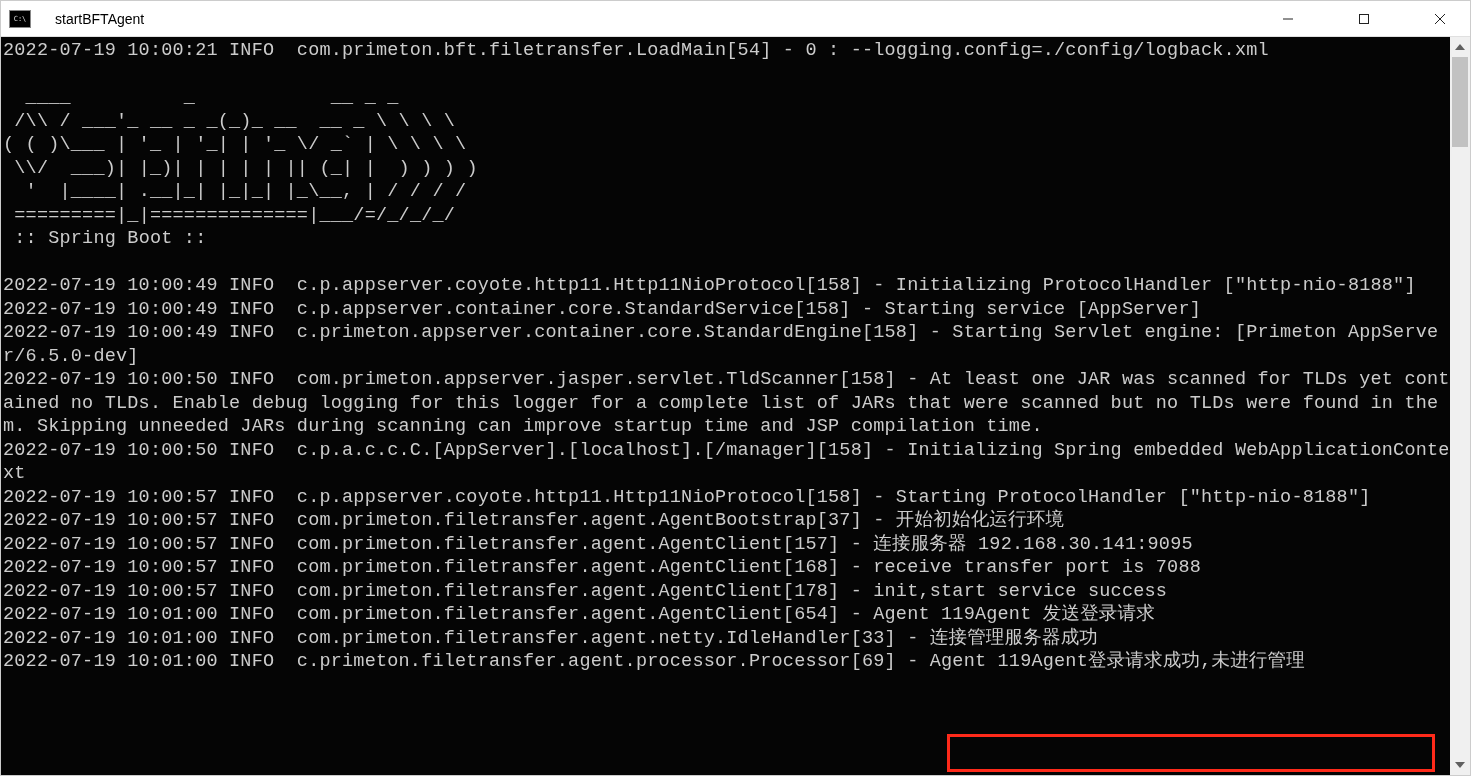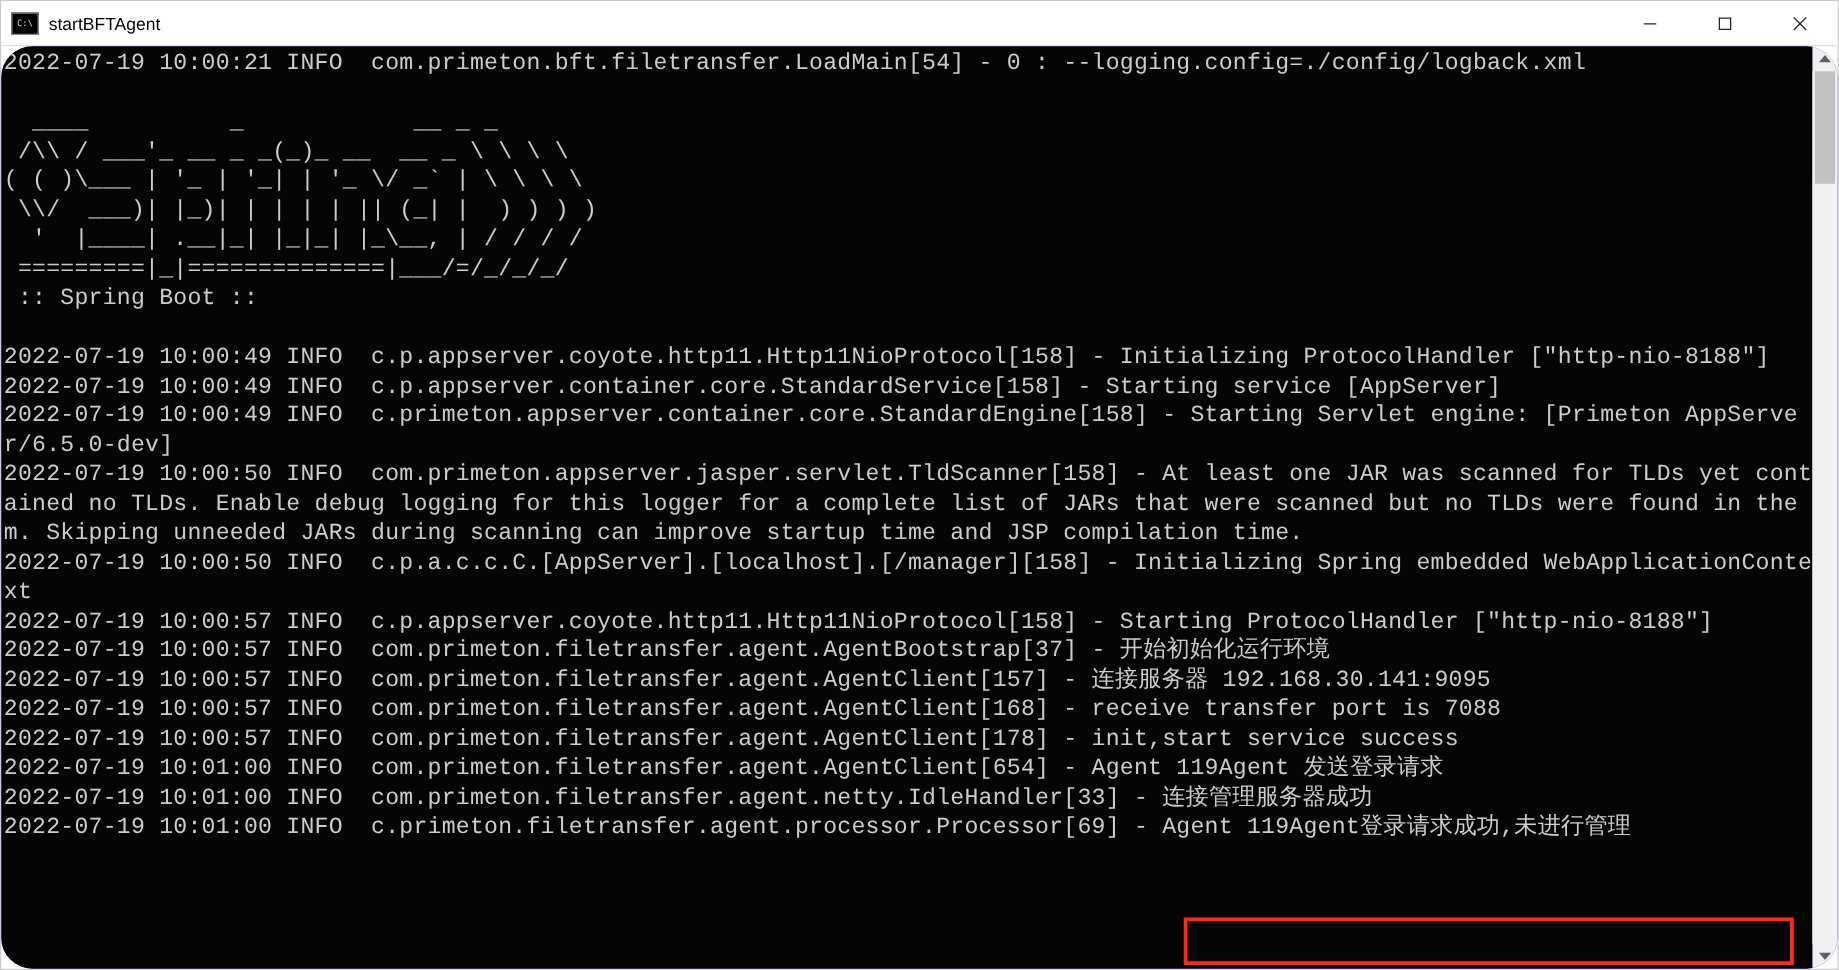--- a/index.html
+++ b/index.html
@@ -19,20 +19,21 @@
     flex-direction: column;
     background: #fff;
   }
   .titlebar {
     height: 36px;
     background: #fff;
     display: flex;
     align-items: center;
     border-bottom: 1px solid #e0e0e0;
     flex-shrink: 0;
+    gap: 16px;
   }
   .title-icon {
     width: 22px;
     height: 18px;
     margin-left: 8px;
     background: #000;
     position: relative;
     border: 1px solid #888;
     display: flex;
     align-items: center;
@@ -57,22 +58,21 @@
     align-items: center;
     justify-content: center;
     color: #222;
     cursor: pointer;
   }
   .win-btn svg { width: 12px; height: 12px; }
   .console-area {
     flex: 1;
     display: flex;
     overflow: hidden;
-    background: #6d28d9;
-    border-radius: 25px;
+    background: #fdba74;
   }
   .console {
     flex: 1;
     background: #050505;
     color: #cccccc;
     font-family: "NSimSun","SimSun","Courier New",monospace;
     font-size: 18.5px;
     line-height: 23.5px;
     white-space: pre-wrap;
     word-break: break-all;

